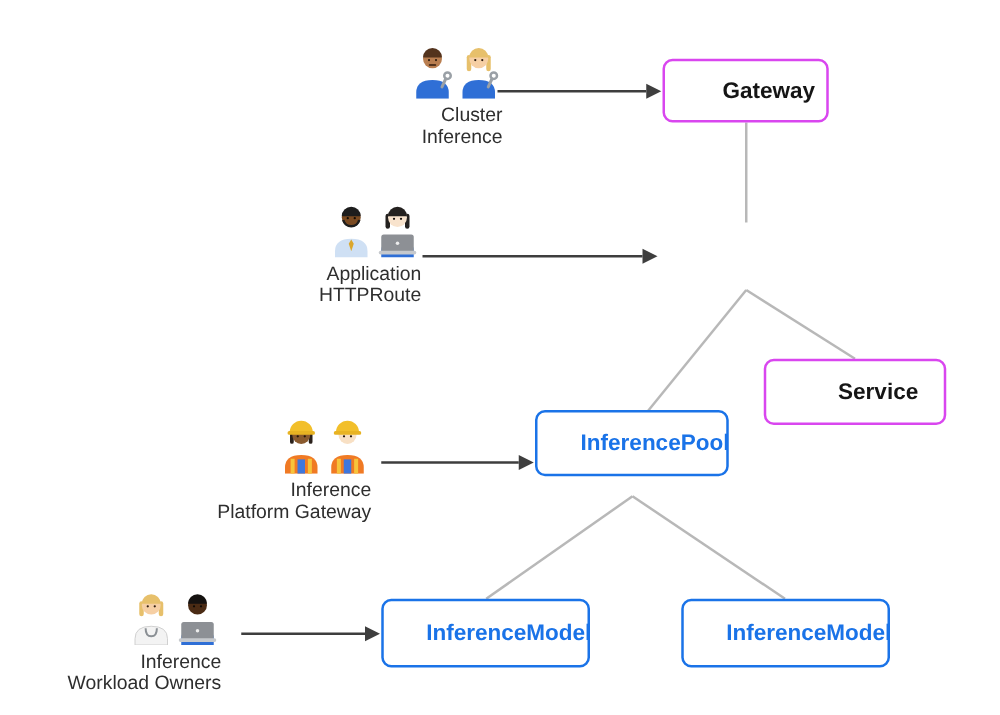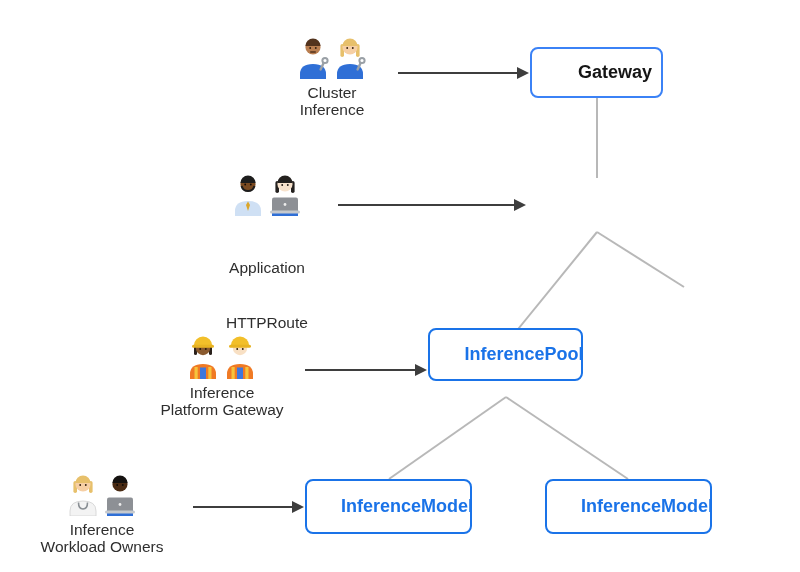--- a/index.html
+++ b/index.html
@@ -3,42 +3,42 @@
 <meta charset="utf-8">
 <style>
   html,body{margin:0;padding:0;background:#ffffff;}
   #canvas{
     position:relative;width:800px;height:572px;background:#ffffff;overflow:hidden;
     font-family:"Liberation Sans", sans-serif;
   }
   #edge-layer{position:absolute;left:0;top:0;z-index:0;}
   .node{
     position:absolute;z-index:2;background:#ffffff;
-    border:2px solid #3b82f6;border-radius:8px;
+    border:2px solid #d946ef;border-radius:8px;
     display:flex;align-items:center;justify-content:center;
     font-weight:700;font-size:18px;color:#151515;box-sizing:border-box;
     white-space:nowrap;
     padding-left:37px;
   }
   .node.blue{border-color:#1a73e8;color:#1a73e8;}
   .persona{
-    position:absolute;z-index:2;display:flex;flex-direction:column;align-items:center;
+    position:absolute;z-index:2;display:flex;flex-direction:column;align-items:flex-end;
   }
   .persona svg{display:block;margin-bottom:5px;}
   .persona-label{
     font-size:15.5px;line-height:17px;color:#2e2e2e;text-align:center;white-space:nowrap;
   }
   #node-gateway{left:530px;top:47px;width:133px;height:51px;}
   #node-httproute{left:527px;top:178px;width:140px;height:54px;}
   #node-service{left:611px;top:287px;width:146px;height:53px;}
   #node-inferencepool{left:428px;top:328px;width:155px;height:53px;}
   #node-inferencemodel-left{left:305px;top:479px;width:167px;height:55px;}
   #node-inferencemodel-right{left:545px;top:479px;width:167px;height:55px;}
   #persona-cluster-operators{left:262px;top:33px;width:140px;}
-  #persona-application-developers{left:197px;top:170px;width:140px;gap:38px;}
+  #persona-application-developers{left:197px;top:160px;width:140px;}
   #persona-inference-platform-owners{left:147px;top:333px;width:150px;}
   #persona-inference-workload-owners{left:27px;top:470px;width:150px;}
 </style>
 </head>
 <body>
 
 <div id="canvas">
 
   <svg id="edge-layer" width="800" height="572" viewBox="0 0 800 572">
 
@@ -60,20 +60,21 @@
       <line x1="305" y1="370" x2="415" y2="370" stroke="#3e3e3e" stroke-width="2"></line>
       <polygon points="415,364 427,370 415,376" fill="#3e3e3e"></polygon>
     </g>
     <g>
       <line x1="193" y1="507" x2="292" y2="507" stroke="#3e3e3e" stroke-width="2"></line>
       <polygon points="292,501 304,507 292,513" fill="#3e3e3e"></polygon>
     </g>
   </svg>
 
   <div class="node" id="node-gateway">Gateway</div>
+  <div class="node" id="node-service">Service</div>
   <div class="node blue" id="node-inferencepool">InferencePool</div>
   <div class="node blue" id="node-inferencemodel-left">InferenceModel</div>
   <div class="node blue" id="node-inferencemodel-right">InferenceModel</div>
 
   <div class="persona" id="persona-cluster-operators">
     <svg width="74" height="46" viewBox="0 0 74 46">
       <g>
         <path d="M5,46 L5,41 Q5,31 18,31 Q31,31 31,41 L31,46 Z" fill="#2f6fd6"></path>
         <circle cx="18" cy="14" r="7.6" fill="#b97e50"></circle>
         <path d="M10.4,13 a7.6,7.6 0 0 1 15.2,0 z" fill="#53331d"></path>

